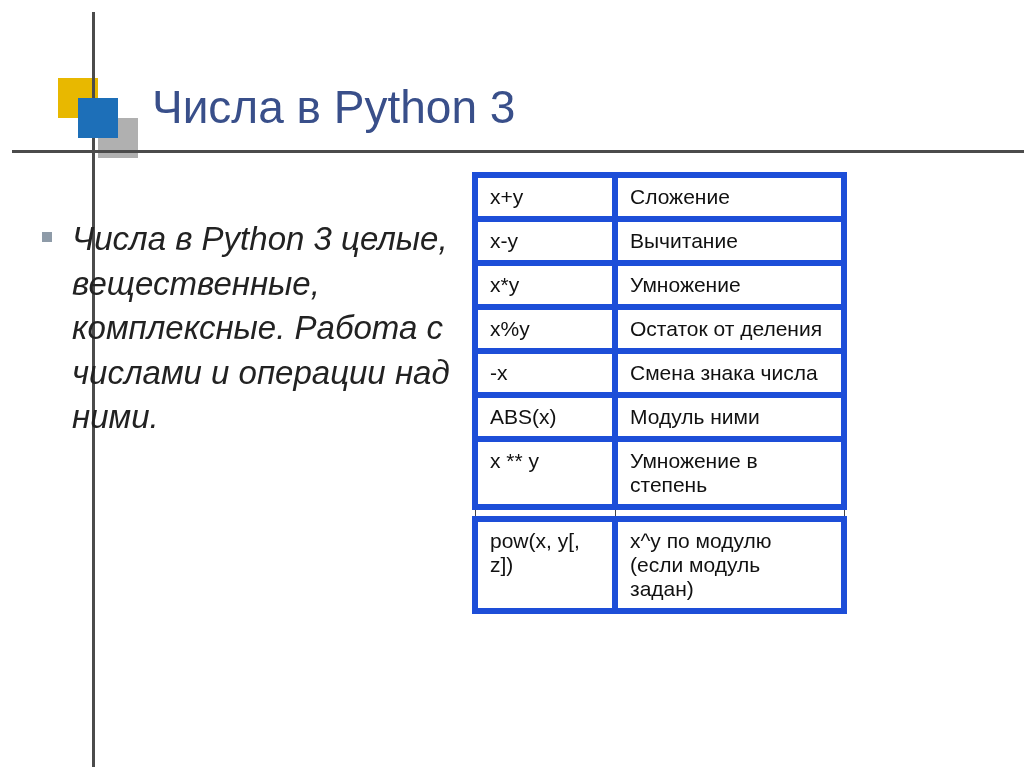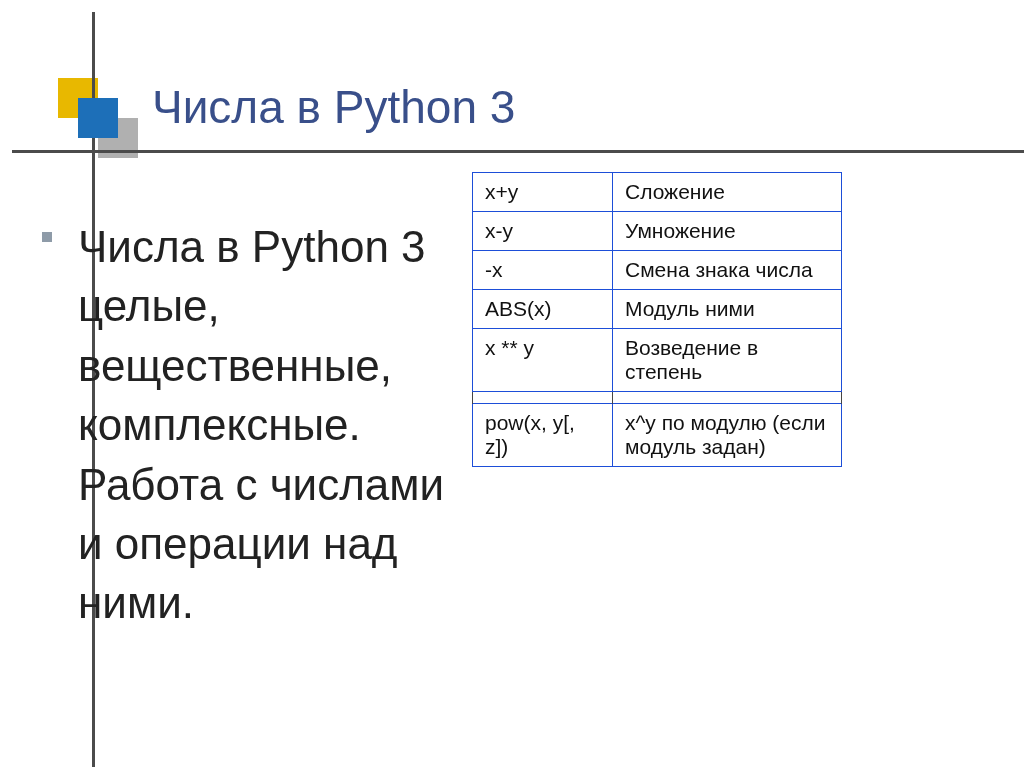--- a/index.html
+++ b/index.html
@@ -63,36 +63,37 @@
 .bullet {
   position: absolute;
   top: 220px;
   left: 30px;
   width: 10px; height: 10px;
   background: #8e9ba8;
 }
 .body-text {
   position: absolute;
   top: 205px;
-  left: 66px;
+  left: 60px;
   width: 380px;
-  font-size: 44px;
+  font-size: 33px;
   color: #222;
   line-height: 1.35;
+  font-style: italic;
 }
 table {
   position: absolute;
   top: 160px;
   left: 460px;
   border-collapse: collapse;
   font-size: 21px;
   color: #111;
 }
 td {
-  border: 1px solid #1d4ed8;
+  border: 6px solid #1d4ed8;
   padding: 7px 12px;
   vertical-align: top;
 }
 td.op { width: 140px; }
 td.desc { width: 229px; }
 .gap td { border-left: 1px solid #444; border-right: 1px solid #444; border-top: none; border-bottom: none; height: 12px; padding: 0; }
 </style>
 </head>
 <body>
 
@@ -110,33 +111,41 @@
 <div class="body-text">Числа в Python 3 целые, вещественные, комплексные. Работа с числами и операции над ними.</div>
 
 <table>
   <tbody>
     <tr>
         <td class="op">x+y</td>
         <td class="desc">Сложение</td>
       </tr>
     <tr>
         <td class="op">x-y</td>
+        <td class="desc">Вычитание</td>
+      </tr>
+    <tr>
+        <td class="op">x*y</td>
         <td class="desc">Умножение</td>
+      </tr>
+    <tr>
+        <td class="op">x%y</td>
+        <td class="desc">Остаток от деления</td>
       </tr>
     <tr>
         <td class="op">-x</td>
         <td class="desc">Смена знака числа</td>
       </tr>
     <tr>
         <td class="op">ABS(x)</td>
         <td class="desc">Модуль ними</td>
       </tr>
     <tr>
         <td class="op">x ** y</td>
-        <td class="desc">Возведение в степень</td>
+        <td class="desc">Умножение в степень</td>
       </tr>
     <tr class="gap">
         <td></td>
         <td></td>
       </tr>
     <tr>
         <td class="op">pow(x, y[, z])</td>
         <td class="desc">x^y по модулю (если модуль задан)</td>
       </tr>
   </tbody>

